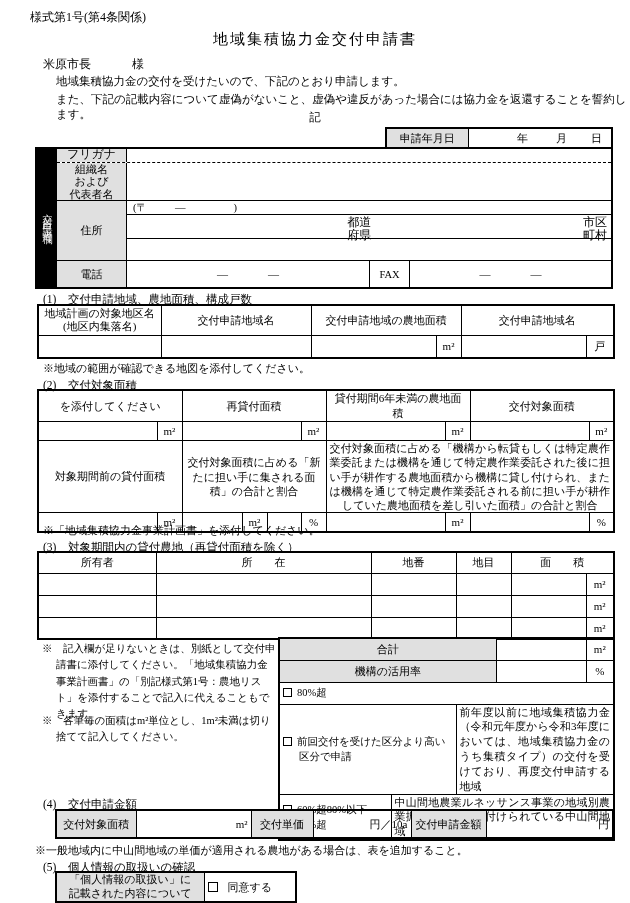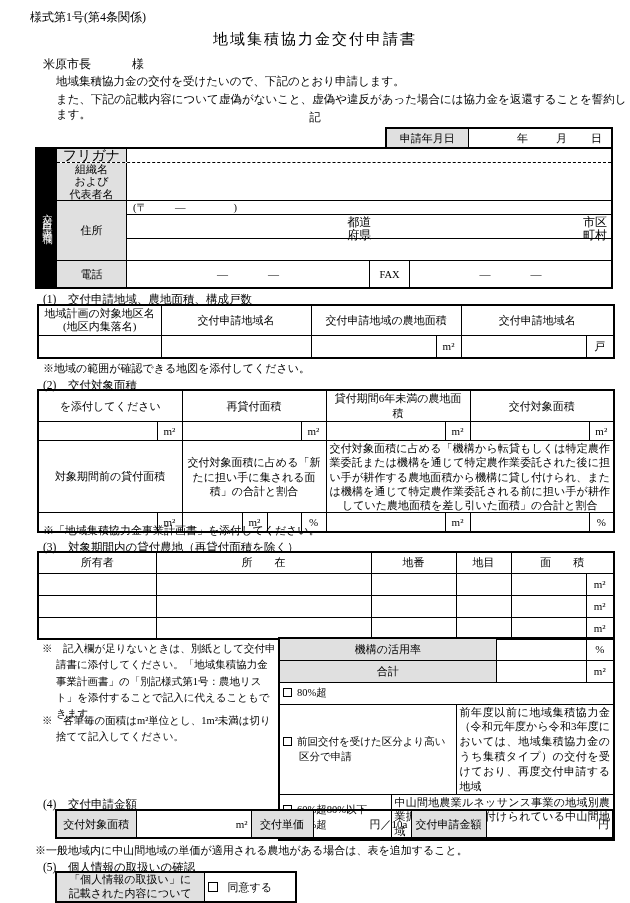--- a/index.html
+++ b/index.html
@@ -37,21 +37,21 @@
   .dv-d { margin-right:6px; }
 
   
   .applicant { top:147px; left:35px; width:578px; height:142px; border:2px solid #000; display:flex; }
   .band { width:20px; background:#000; color:#fff; display:flex; align-items:center; justify-content:center; }
   .band span { writing-mode:vertical-rl; text-orientation:upright; font-size:10px; letter-spacing:4px; }
   .a-right { flex:1; display:flex; flex-direction:column; }
   .a-row { display:flex; }
   .albl { width:70px; background:#e0e0e0; border-right:1px solid #000; display:flex; flex-direction:column; align-items:center; justify-content:center; line-height:1.1; font-size:11px; }
   .r-furigana { height:14px; border-bottom:1px dashed #000; }
-  .r-furigana .albl { font-size:14px; }
+  .r-furigana .albl { font-size:12px;font-family:Liberation Mono, monospace; }
   .r-org { height:38px; border-bottom:1px solid #000; }
   .r-addr { height:60px; border-bottom:1px solid #000; }
   .addr-content { flex:1; display:flex; flex-direction:column; }
   .postal-row { height:14px; border-bottom:1px solid #000; padding-left:6px; font-size:10.5px; display:flex; align-items:center; }
   .postal-row .pd { margin-left:28px; }
   .postal-row .pc { margin-left:48px; }
   .pref-row { height:24px; border-bottom:1px solid #000; position:relative; }
   .two-line { position:absolute; top:1px; display:flex; flex-direction:column; font-size:12px; line-height:1.1; text-align:center; }
   .pref-pos { left:48%; transform:translateX(-50%); }
   .city-pos { right:4px; }
@@ -327,28 +327,28 @@
   <table class="abs tbl outer s3r-tbl">
     <colgroup>
         <col style="width:112px">
         <col style="width:65px">
         <col style="width:40px">
         <col style="width:90px">
         <col style="width:28px">
       </colgroup>
     <tbody>
         <tr>
+      <td class="gray c" colspan="3">合計</td>
+      <td></td>
+      <td class="unit">m²</td>
+    </tr>
+    <tr>
       <td class="gray c" colspan="3">機構の活用率</td>
       <td></td>
       <td class="unit">%</td>
-    </tr>
-    <tr>
-      <td class="gray c" colspan="3">合計</td>
-      <td></td>
-      <td class="unit">m²</td>
     </tr>
     <tr>
       <td colspan="5">
         <div class="cb-line">
           <span class="cb"></span><span>80%超</span>
         </div>
       </td>
     </tr>
     <tr class="rB">
       <td colspan="2">

